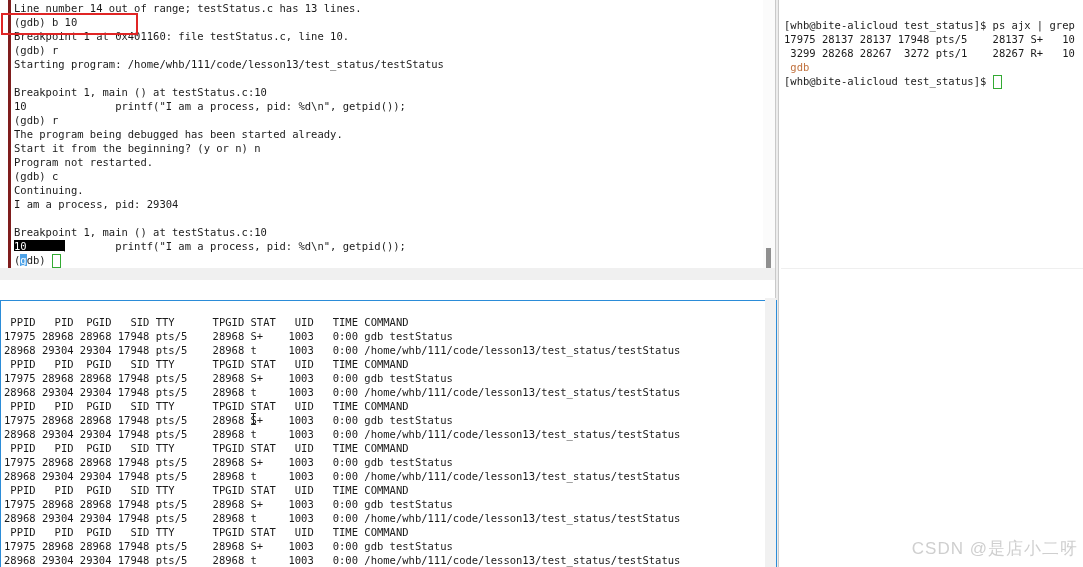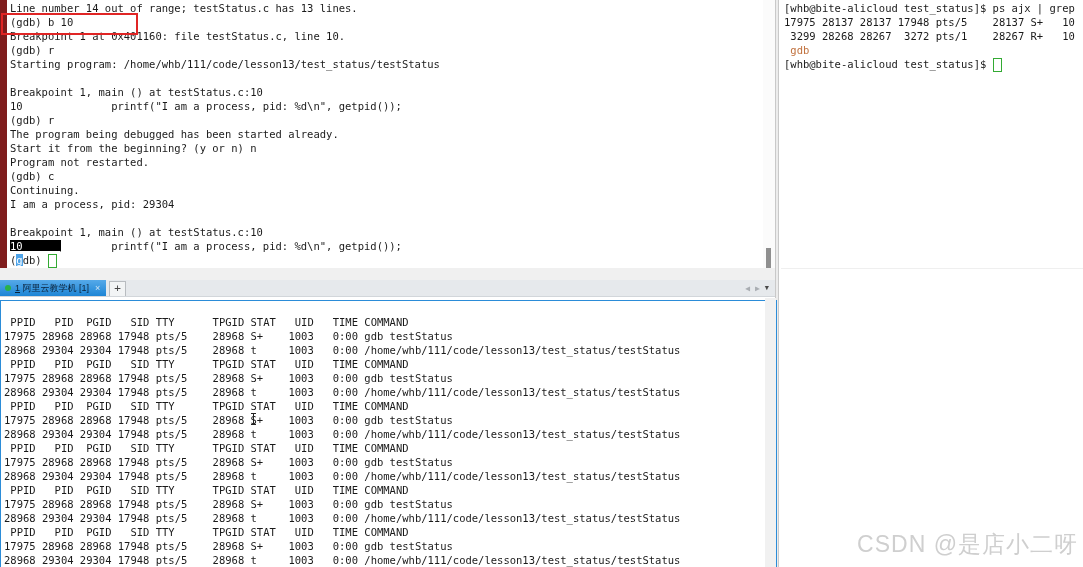--- a/index.html
+++ b/index.html
@@ -11,31 +11,31 @@
   .term-line{height:14px;white-space:pre;}
   
   .sg-sel{background:#000000;color:#ffffff;text-decoration:underline;}
   .sg-selblue{background:#4ea3e8;color:#ffffff;}
   .sg-match{color:#c0703c;font-weight:normal;}
   .sg-cursor-hollow{display:inline-block;width:7px;height:12px;border:1px solid #33aa33;
                     vertical-align:-2px;background:#ffffff;}
   .sg-cursor-block{display:inline-block;width:7px;height:13px;background:#00c000;
                    vertical-align:-2px;}
   
-  #left-pane{left:0;top:0;width:763px;height:268px;border-left:7px solid #7f1d1d;
+  #left-pane{left:8px;top:0;width:763px;height:268px;border-left:3px solid #7f1d1d;
              padding:1px 0 0 3px;box-sizing:border-box;}
   #left-scrollbar{position:absolute;left:763px;top:0;width:12px;height:268px;background:#fbfbfb;}
   #left-scroll-thumb{position:absolute;left:3px;top:248px;width:5px;height:20px;background:#8f8f8f;}
   #red-annotation-box{position:absolute;left:1px;top:13px;width:133px;height:18px;
                       border:2px solid #e02525;pointer-events:none;}
   
   #v-divider{position:absolute;left:775px;top:0;width:4px;height:567px;background:#ececec;
              border-left:1px solid #c9c9c9;border-right:1px solid #c9c9c9;box-sizing:border-box;}
   
-  #right-pane{left:781px;top:0;width:302px;height:452px;padding:1px 0 0 3px;box-sizing:border-box;}
+  #right-pane{left:781px;top:17px;width:302px;height:452px;padding:1px 0 0 3px;box-sizing:border-box;}
   #right-faint-divider{position:absolute;left:781px;top:268px;width:302px;height:1px;background:#efefef;}
   
   #h-gap{position:absolute;left:0;top:268px;width:775px;height:12px;background:#f0f0f0;}
   #tab-bar{position:absolute;left:0;top:280px;width:775px;height:17px;background:#e6e9ec;
            border-bottom:1px solid #d2d6da;box-sizing:border-box;display:flex;align-items:stretch;}
   .tab-active{display:flex;align-items:center;gap:4px;padding:0 6px 0 5px;
               background:linear-gradient(#55a9e9,#1d85d5);color:#0b2239;
               font-family:"Liberation Sans","DejaVu Sans",sans-serif;font-size:9px;
               max-width:95px;white-space:nowrap;}
   .tab-dot{width:6px;height:6px;border-radius:50%;background:#2ab14a;flex:0 0 auto;}
@@ -50,52 +50,39 @@
   #bottom-pane{left:0;top:300px;width:777px;height:278px;border:1px solid #2b8cd8;border-bottom:none;
                padding:14px 0 0 3px;box-sizing:border-box;}
   #bottom-scroll-track{position:absolute;left:765px;top:298px;width:11px;height:269px;background:#f1f1f1;}
   
   #ibeam-cursor{position:absolute;left:250px;top:413px;width:7px;height:12px;pointer-events:none;}
   #ibeam-cursor:before{content:"";position:absolute;left:3px;top:0;width:1px;height:12px;background:#222;}
   #ibeam-cursor:after{content:"";position:absolute;left:1px;top:0;width:5px;height:1px;
                       background:#222;box-shadow:0 11px 0 #222;}
   
   #watermark{position:absolute;right:5px;bottom:7px;color:#cfcfcf;
-             font-family:"Liberation Sans","DejaVu Sans",sans-serif;font-size:23px;letter-spacing:1px;}
+             font-family:"Liberation Sans","DejaVu Sans",sans-serif;font-size:17px;letter-spacing:1px;}
 </style>
 </head>
 <body>
 
 <div class="screen">
 
   <div class="pane term" id="left-pane"><div class="term-line">Line number 14 out of range; testStatus.c has 13 lines.</div><div class="term-line">(gdb) b 10</div><div class="term-line">Breakpoint 1 at 0x401160: file testStatus.c, line 10.</div><div class="term-line">(gdb) r</div><div class="term-line">Starting program: /home/whb/111/code/lesson13/test_status/testStatus</div><div class="term-line"></div><div class="term-line">Breakpoint 1, main () at testStatus.c:10</div><div class="term-line">10              printf("I am a process, pid: %d\n", getpid());</div><div class="term-line">(gdb) r</div><div class="term-line">The program being debugged has been started already.</div><div class="term-line">Start it from the beginning? (y or n) n</div><div class="term-line">Program not restarted.</div><div class="term-line">(gdb) c</div><div class="term-line">Continuing.</div><div class="term-line">I am a process, pid: 29304</div><div class="term-line"></div><div class="term-line">Breakpoint 1, main () at testStatus.c:10</div><div class="term-line"><span class="sg-sel">10      </span><span>        printf("I am a process, pid: %d\n", getpid());</span></div><div class="term-line"><span>(</span><span class="sg-selblue">g</span><span>db) </span><span class="sg-cursor-hollow"> </span></div></div>
   <div id="red-annotation-box"></div>
   <div id="left-scrollbar">
     <div id="left-scroll-thumb"></div>
   </div>
 
   <div id="v-divider"></div>
 
   <div class="pane term" id="right-pane"><div class="term-line">[whb@bite-alicloud test_status]$ ps ajx | grep</div><div class="term-line">17975 28137 28137 17948 pts/5    28137 S+   10</div><div class="term-line"> 3299 28268 28267  3272 pts/1    28267 R+   10</div><div class="term-line"><span> </span><span class="sg-match">gdb</span></div><div class="term-line"><span>[whb@bite-alicloud test_status]$ </span><span class="sg-cursor-hollow"> </span></div></div>
   <div id="right-faint-divider"></div>
 
   <div id="h-gap"></div>
-  <div id="tab-bar">
-    <div class="tab-active">
-      <span class="tab-dot"></span>
-      <span><span class="tab-num">1</span><span> 阿里云教学机 [1]</span></span>
-      <span class="tab-close">×</span>
-    </div>
-    <div class="tab-plus">+</div>
-    <div class="tab-controls">
-      <span>◀</span>
-      <span>▶</span>
-      <span class="tab-ctrl-menu">▼</span>
-    </div>
-  </div>
 
   <div class="pane term" id="bottom-pane"><div class="term-line"> PPID   PID  PGID   SID TTY      TPGID STAT   UID   TIME COMMAND</div><div class="term-line">17975 28968 28968 17948 pts/5    28968 S+    1003   0:00 gdb testStatus</div><div class="term-line">28968 29304 29304 17948 pts/5    28968 t     1003   0:00 /home/whb/111/code/lesson13/test_status/testStatus</div><div class="term-line"> PPID   PID  PGID   SID TTY      TPGID STAT   UID   TIME COMMAND</div><div class="term-line">17975 28968 28968 17948 pts/5    28968 S+    1003   0:00 gdb testStatus</div><div class="term-line">28968 29304 29304 17948 pts/5    28968 t     1003   0:00 /home/whb/111/code/lesson13/test_status/testStatus</div><div class="term-line"> PPID   PID  PGID   SID TTY      TPGID STAT   UID   TIME COMMAND</div><div class="term-line">17975 28968 28968 17948 pts/5    28968 S+    1003   0:00 gdb testStatus</div><div class="term-line">28968 29304 29304 17948 pts/5    28968 t     1003   0:00 /home/whb/111/code/lesson13/test_status/testStatus</div><div class="term-line"> PPID   PID  PGID   SID TTY      TPGID STAT   UID   TIME COMMAND</div><div class="term-line">17975 28968 28968 17948 pts/5    28968 S+    1003   0:00 gdb testStatus</div><div class="term-line">28968 29304 29304 17948 pts/5    28968 t     1003   0:00 /home/whb/111/code/lesson13/test_status/testStatus</div><div class="term-line"> PPID   PID  PGID   SID TTY      TPGID STAT   UID   TIME COMMAND</div><div class="term-line">17975 28968 28968 17948 pts/5    28968 S+    1003   0:00 gdb testStatus</div><div class="term-line">28968 29304 29304 17948 pts/5    28968 t     1003   0:00 /home/whb/111/code/lesson13/test_status/testStatus</div><div class="term-line"> PPID   PID  PGID   SID TTY      TPGID STAT   UID   TIME COMMAND</div><div class="term-line">17975 28968 28968 17948 pts/5    28968 S+    1003   0:00 gdb testStatus</div><div class="term-line">28968 29304 29304 17948 pts/5    28968 t     1003   0:00 /home/whb/111/code/lesson13/test_status/testStatus</div><div class="term-line"><span class="sg-cursor-block"> </span></div></div>
   <div id="bottom-scroll-track"></div>
   <div id="ibeam-cursor"></div>
 
   <div id="watermark">CSDN @是店小二呀</div>
 
 </div>
 
 </body></html>

